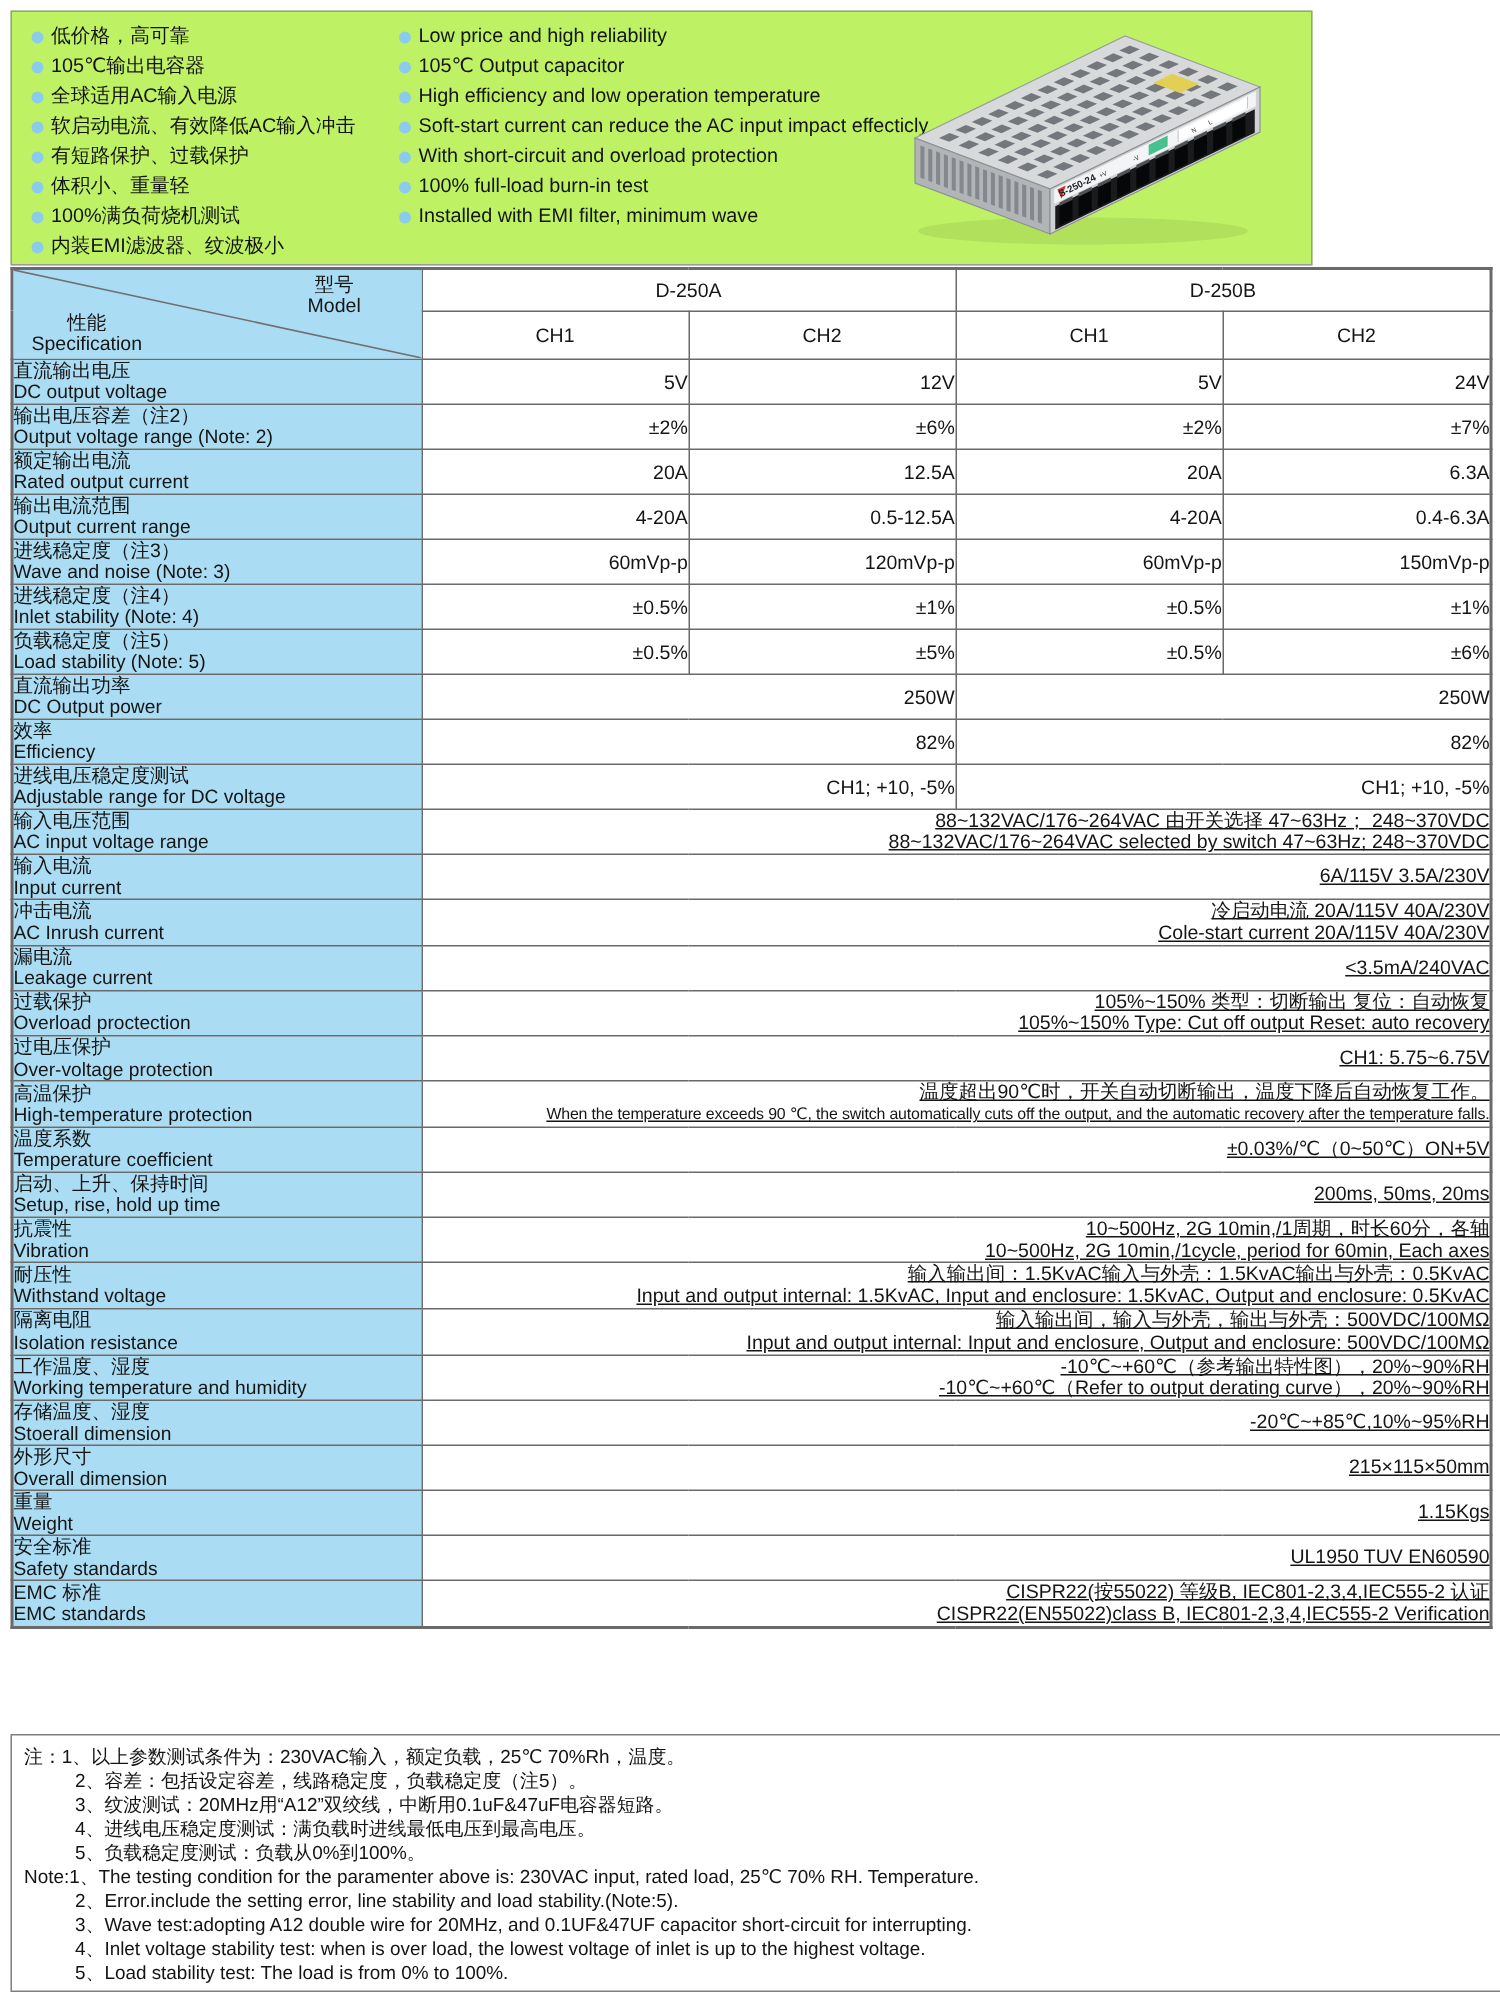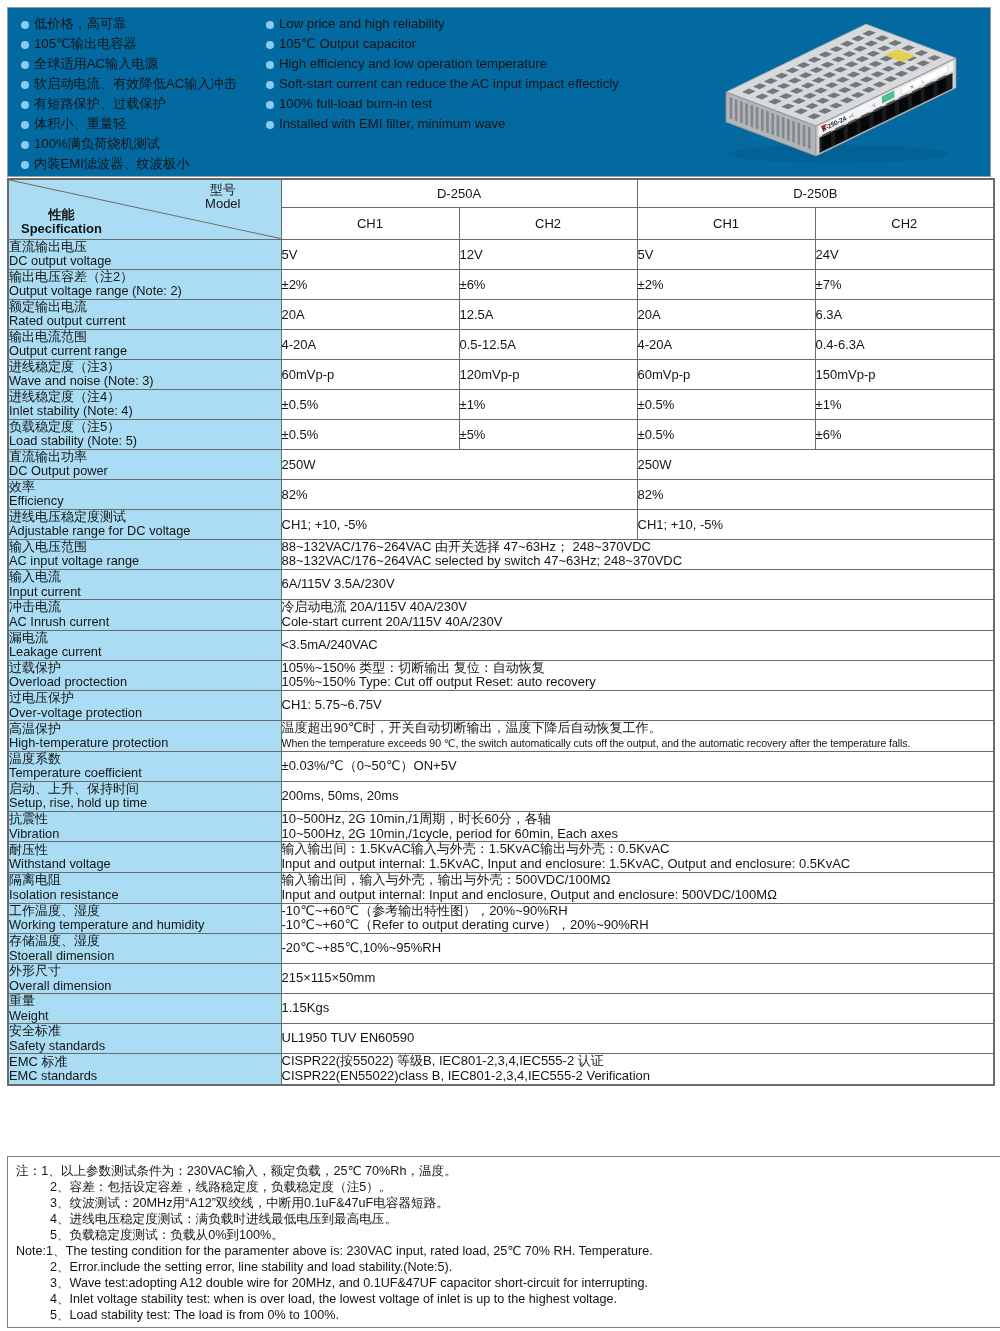--- a/index.html
+++ b/index.html
@@ -1,45 +1,45 @@
 <!DOCTYPE html>
 <html style="--blue: #aaddf4; --bullet: #8bcbee;"><head>
 <meta charset="utf-8">
 <style>
   html,body{margin:0;padding:0;background:#fff;}
   .page{position:relative;width:1000px;height:1331px;background:#fff;overflow:hidden;
         font-family:"Liberation Sans","DejaVu Sans",sans-serif;color:#141414;}
 
   
-  .top-box{position:absolute;left:7px;top:7px;width:984px;height:170px;
-           border:1px solid #9b9b9b;background:#0369a1;box-sizing:border-box;}
+  .top-box{position:absolute;left:7px;top:7px;width:868px;height:170px;
+           border:1px solid #9b9b9b;background:#bef264;box-sizing:border-box;}
   ul.features{position:absolute;top:6px;margin:0;padding:0;list-style:none;}
   ul.features.zh{left:13px;}
   ul.features.en{left:258px;}
   ul.features li{height:20px;line-height:20px;font-size:13.2px;white-space:nowrap;}
   .bullet{display:inline-block;width:8px;height:8px;border-radius:50%;
           background:var(--bullet,#8bcbee);margin-right:5px;vertical-align:-0.5px;}
   .photo-wrap{position:absolute;right:22px;top:6px;width:252px;height:158px;}
 
   
   table.spec{position:absolute;left:7px;top:178px;width:986px;border-collapse:collapse;
              table-layout:fixed;font-size:13px;color:#151515;border:2px solid #6a6a6a;}
   table.spec th,table.spec td{border:1px solid #6a6a6a;padding:0;font-weight:normal;}
   tr.row-model{height:28px;padding-left:32px;} tr.row-ch{height:32px;}
   #spec-body tr{height:20px;}
   th.corner{position:relative;background:var(--blue,#aaddf4);overflow:hidden;}
   th.corner .diag{position:absolute;left:0;top:0;width:100%;height:100%;}
   .c-tr{position:absolute;top:3px;right:40px;text-align:center;line-height:14px;font-size:13px;}
-  .c-bl{position:absolute;bottom:3px;left:12px;text-align:center;line-height:14px;font-size:13px;font-weight:bold;}
+  .c-bl{position:absolute;bottom:3px;left:12px;text-align:center;line-height:14px;font-size:13px;}
   th.mh,th.chh{text-align:center;font-size:13px;}
   td.lbl{background:var(--blue,#aaddf4);text-align:left;vertical-align:middle;
          padding:1px 3px 1px 9px;line-height:14.5px;}
   .lz{font-size:13px;} .le{font-size:12.8px;}
-  td.val{text-align:left;vertical-align:middle;}
-  td.full{text-align:left;vertical-align:middle;padding:1px 4px 1px 13px;line-height:14.8px;}
+  td.val{text-align:right;vertical-align:middle;}
+  td.full{text-align:right;vertical-align:middle;padding:1px 4px 1px 13px;line-height:14.8px;text-decoration:underline;}
   .fl{white-space:nowrap;}
   .cond{font-size:10.6px;letter-spacing:-0.1px;}
 
   
   .notes{position:absolute;left:7px;top:1156px;width:982px;height:164px;
          border:1px solid #7f7f7f;box-sizing:content-box;
          padding:6px 8px 0 8px;font-size:12.6px;line-height:16px;}
   .note{white-space:nowrap;}
   .note.indent{margin-left:34px;}
 </style>
@@ -57,20 +57,21 @@
         <li class="feat"><span class="bullet"></span><span class="ftext">有短路保护、过载保护</span></li>
         <li class="feat"><span class="bullet"></span><span class="ftext">体积小、重量轻</span></li>
         <li class="feat"><span class="bullet"></span><span class="ftext">100%满负荷烧机测试</span></li>
         <li class="feat"><span class="bullet"></span><span class="ftext">内装EMI滤波器、纹波极小</span></li>
       </ul>
     <ul class="features en" id="features-en">
         <li class="feat"><span class="bullet"></span><span class="ftext">Low price and high reliability</span></li>
         <li class="feat"><span class="bullet"></span><span class="ftext">105℃ Output capacitor</span></li>
         <li class="feat"><span class="bullet"></span><span class="ftext">High efficiency and low operation temperature</span></li>
         <li class="feat"><span class="bullet"></span><span class="ftext">Soft-start current can reduce the AC input impact effecticly</span></li>
+        <li class="feat"><span class="bullet"></span><span class="ftext">With short-circuit and overload protection</span></li>
         <li class="feat"><span class="bullet"></span><span class="ftext">100% full-load burn-in test</span></li>
         <li class="feat"><span class="bullet"></span><span class="ftext">Installed with EMI filter, minimum wave</span></li>
       </ul>
     <div class="photo-wrap">
       <svg width="252" height="158" viewBox="0 0 252 158">
         <ellipse cx="122" cy="140" rx="110" ry="9" fill="#000" opacity="0.07"></ellipse>
 
         <polygon points="10,78 150,10 240,44 100,112" fill="#d7d9db" stroke="#9b9ea1" stroke-width="0.8"></polygon>
         <g id="top-vents" transform="matrix(140,-68,90,34,10,78)" fill="#74787c">
             <rect x="0.05" y="0.1" width="0.05" height="0.075"></rect>

